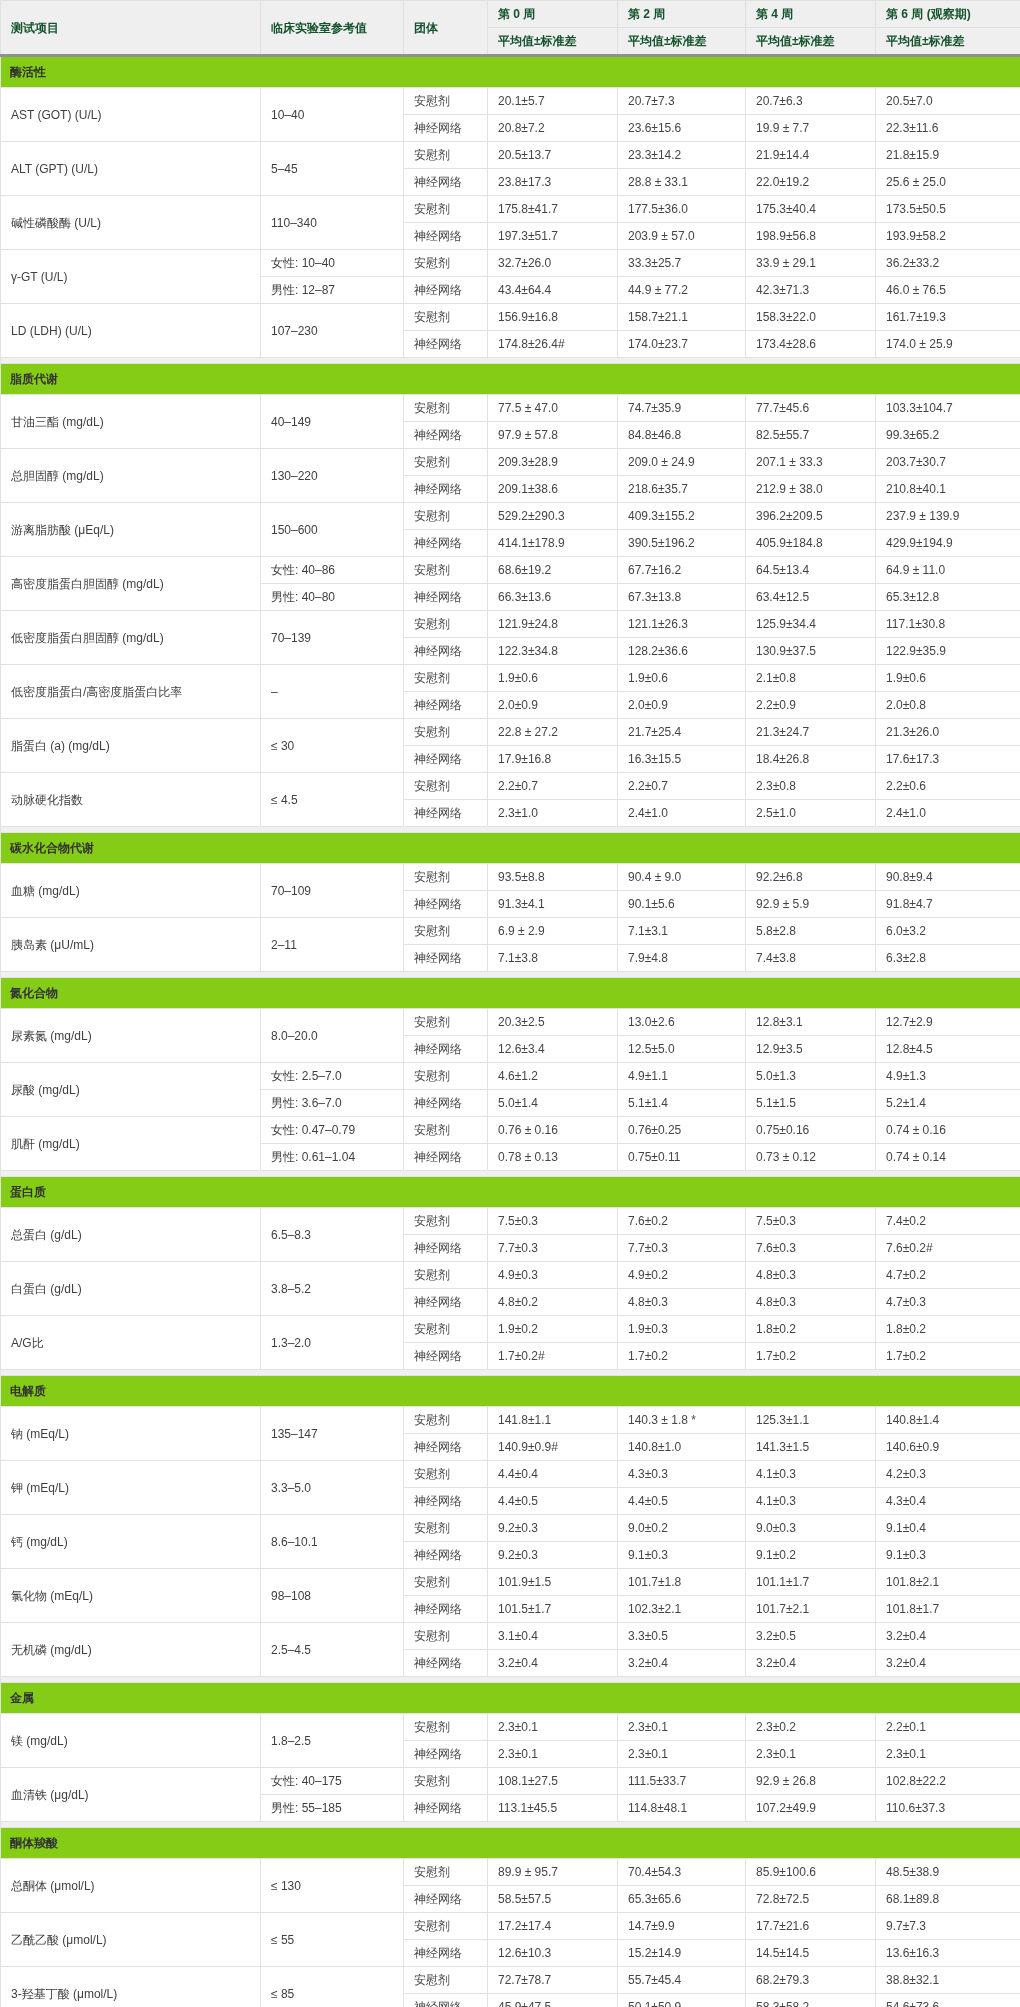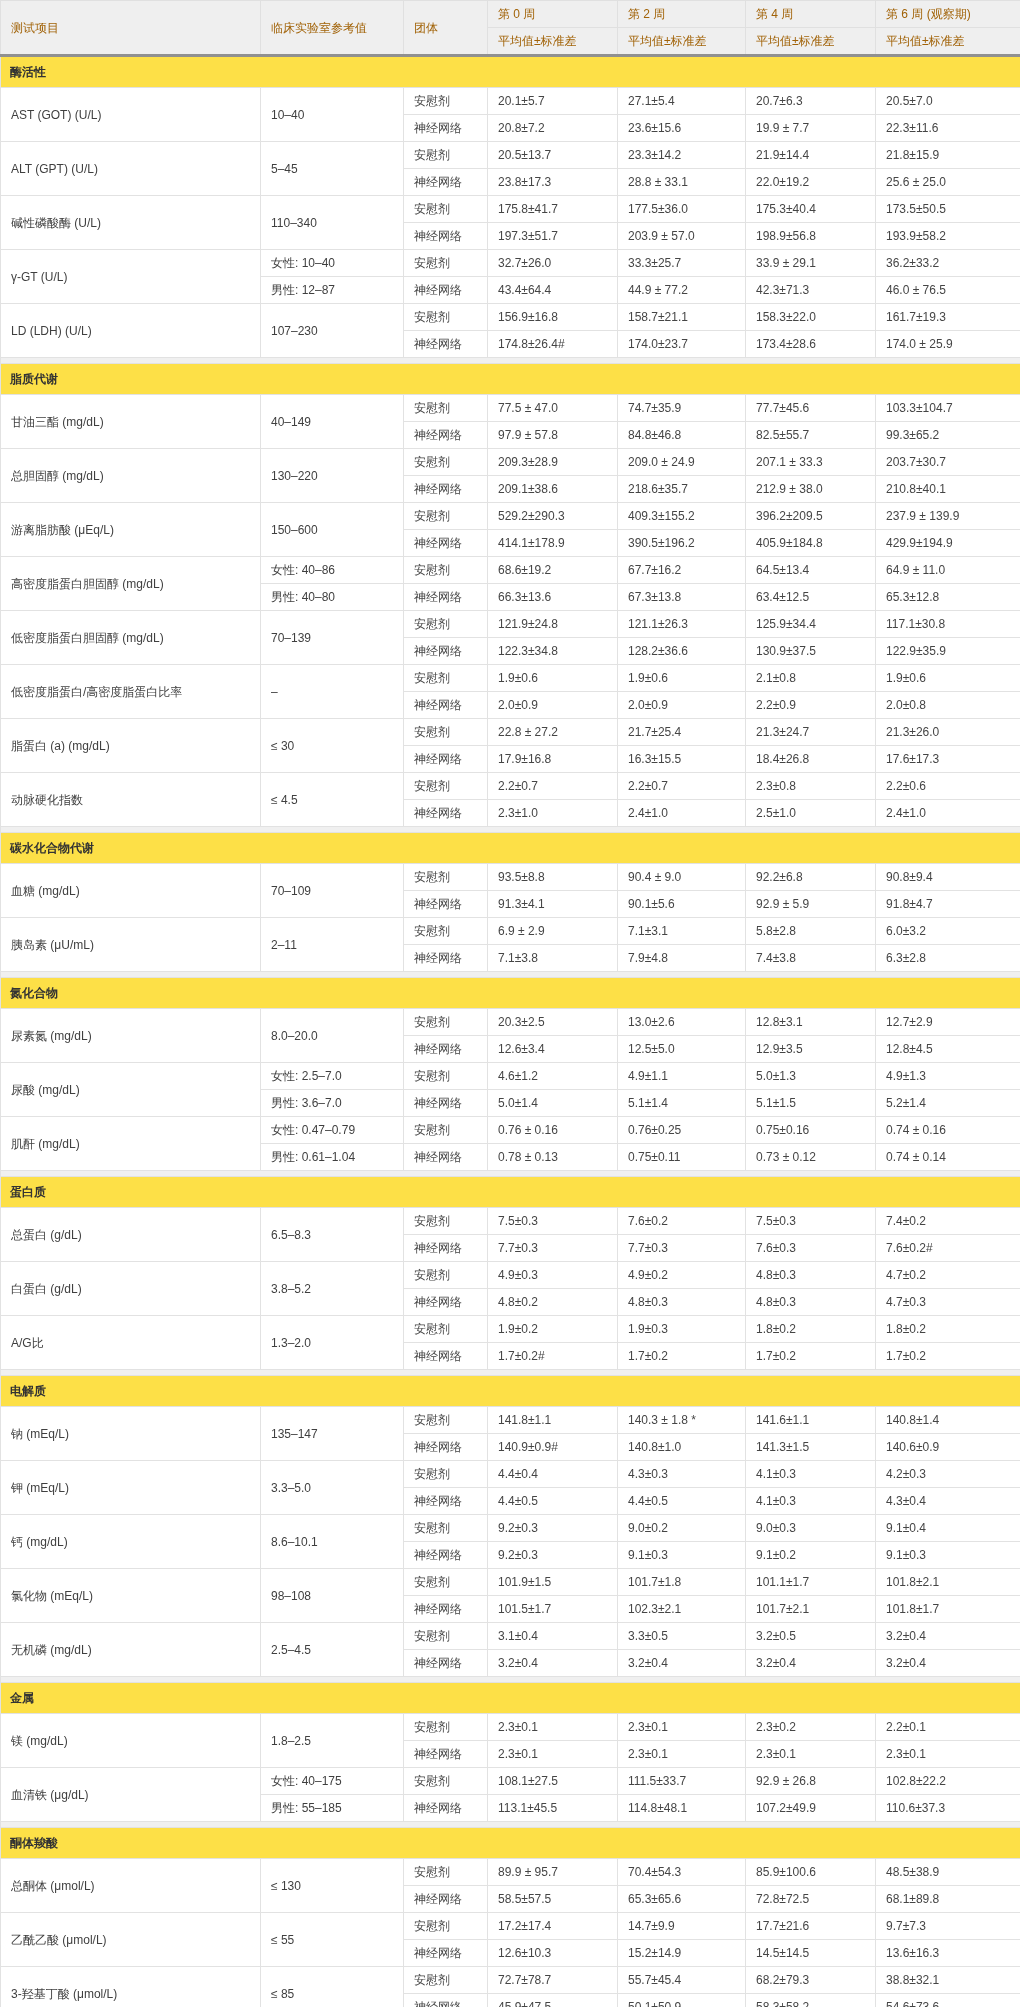--- a/index.html
+++ b/index.html
@@ -19,31 +19,31 @@
     border: 1px solid #e2e2e2;
     padding: 5px 10px;
     text-align: left;
     vertical-align: middle;
     line-height: 16px;
     overflow: hidden;
     white-space: nowrap;
   }
   .lab thead th {
     background: #efefef;
-    font-weight: normal;
-    color: #a16207;
+    font-weight: bold;
+    color: #14532d;
     border-color: #e0e0e0;
   }
   .lab thead tr.stat-row th,
   .lab thead tr.main-row th[rowspan] {
     border-bottom: 3px solid #909090;
   }
   .lab td.item-name { }
   .lab tr.section-row td {
-    background: #fde047;
+    background: #84cc16;
     font-weight: bold;
     color: #333333;
     padding: 7px 9px;
     border-left: 1px solid #e2e2e2;
     border-right: 1px solid #e2e2e2;
   }
   .lab tr.gap-row td {
     background: #f0f0f0;
     border-left: 1px solid #e2e2e2;
     border-right: 1px solid #e2e2e2;
@@ -86,21 +86,21 @@
   </thead>
   <tbody id="table-body">
       <tr class="section-row">
         <td class="section-title" colspan="7">酶活性</td>
       </tr>
       <tr>
         <td class="item-name" rowspan="2">AST (GOT) (U/L)</td>
         <td class="ref" rowspan="2">10–40</td>
         <td class="group">安慰剂</td>
         <td class="val">20.1±5.7</td>
-        <td class="val">27.1±5.4</td>
+        <td class="val">20.7±7.3</td>
         <td class="val">20.7±6.3</td>
         <td class="val">20.5±7.0</td>
       </tr>
       <tr>
         <td class="group">神经网络</td>
         <td class="val">20.8±7.2</td>
         <td class="val">23.6±15.6</td>
         <td class="val">19.9 ± 7.7</td>
         <td class="val">22.3±11.6</td>
       </tr>
@@ -457,21 +457,21 @@
       </tr>
       <tr class="section-row">
         <td class="section-title" colspan="7">电解质</td>
       </tr>
       <tr>
         <td class="item-name" rowspan="2">钠 (mEq/L)</td>
         <td class="ref" rowspan="2">135–147</td>
         <td class="group">安慰剂</td>
         <td class="val">141.8±1.1</td>
         <td class="val">140.3 ± 1.8 *</td>
-        <td class="val">141.6±1.1</td>
+        <td class="val">125.3±1.1</td>
         <td class="val">140.8±1.4</td>
       </tr>
       <tr>
         <td class="group">神经网络</td>
         <td class="val">140.9±0.9#</td>
         <td class="val">140.8±1.0</td>
         <td class="val">141.3±1.5</td>
         <td class="val">140.6±0.9</td>
       </tr>
       <tr>

